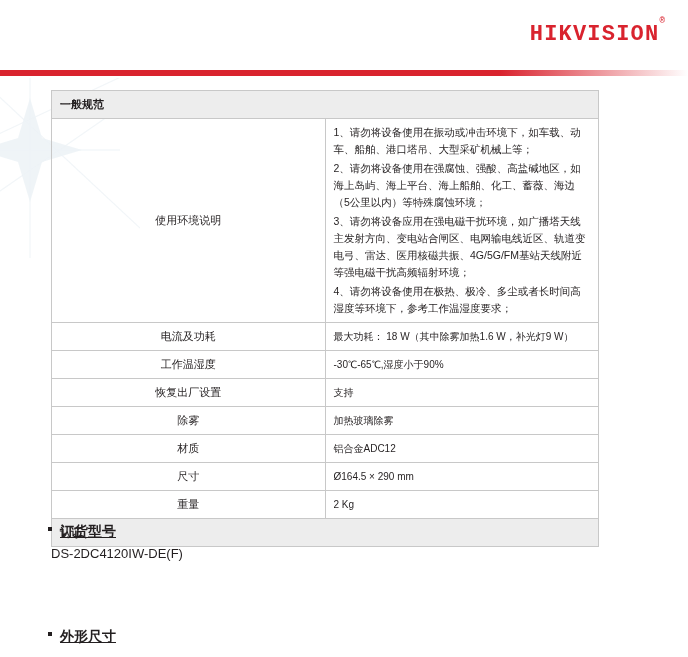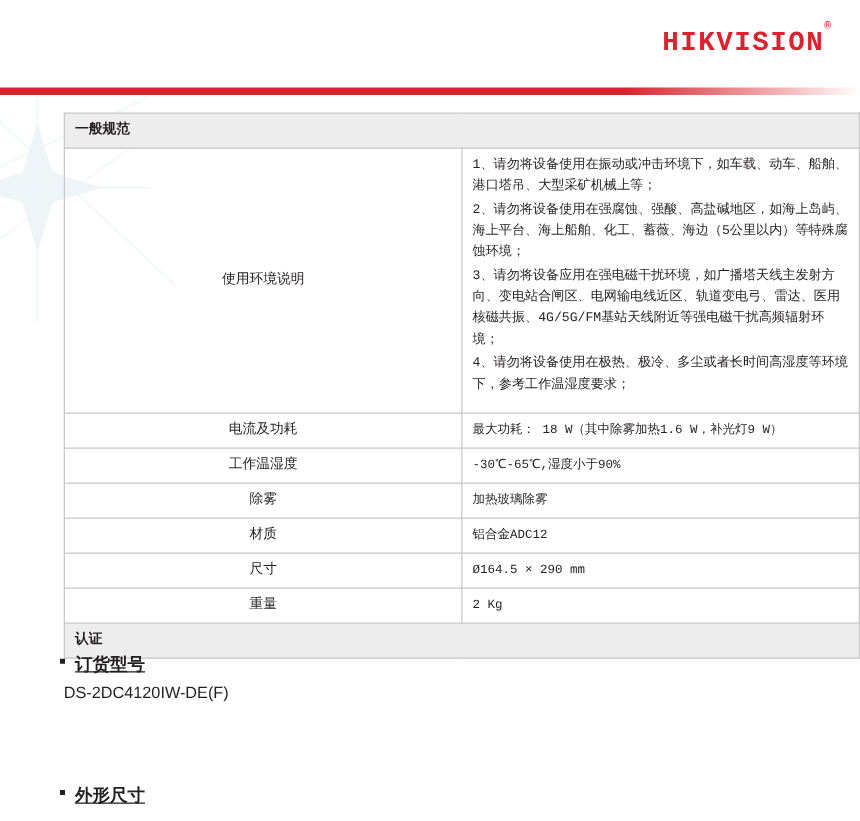--- a/index.html
+++ b/index.html
@@ -74,23 +74,22 @@
 
   
   .table-wrap {
     position: absolute;
     left: 51px;
     top: 90px;
     width: 586px;
   }
   table.spec {
     border-collapse: collapse;
-    width: 637px;
+    width: 548px;
     table-layout: fixed;
-    font-family: Liberation Mono, monospace;
   }
   table.spec td {
     border: 1px solid #c8c8c8;
     font-size: 11px;
     color: #231f20;
     padding: 5px 8px;
     vertical-align: middle;
     line-height: 1.55;
   }
   td.section {
@@ -110,21 +109,21 @@
   }
   td.value.small {
     font-size: 10px;
   }
   .multiline p {
     margin: 0 0 2px 0;
     font-size: 10.5px;
     line-height: 1.62;
   }
   .multiline p:last-child {
-    margin-bottom: 8px;
+    margin-bottom: 0;
   }
   td.tall {
     padding-top: 8px;
     padding-bottom: 8px;
   }
 
   
   .sec-head {
     position: absolute;
     font-weight: bold;
@@ -195,20 +194,24 @@
       </tr>
       <tr>
         <td class="label">电流及功耗</td>
         <td class="value small">最大功耗： 18 W（其中除雾加热1.6 W，补光灯9 W）</td>
       </tr>
       <tr>
         <td class="label">工作温湿度</td>
         <td class="value small">-30℃-65℃,湿度小于90%</td>
       </tr>
       <tr>
+        <td class="label">恢复出厂设置</td>
+        <td class="value small">支持</td>
+      </tr>
+      <tr>
         <td class="label">除雾</td>
         <td class="value small">加热玻璃除雾</td>
       </tr>
       <tr>
         <td class="label">材质</td>
         <td class="value small">铝合金ADC12</td>
       </tr>
       <tr>
         <td class="label">尺寸</td>
         <td class="value small">Ø164.5 × 290 mm</td>

